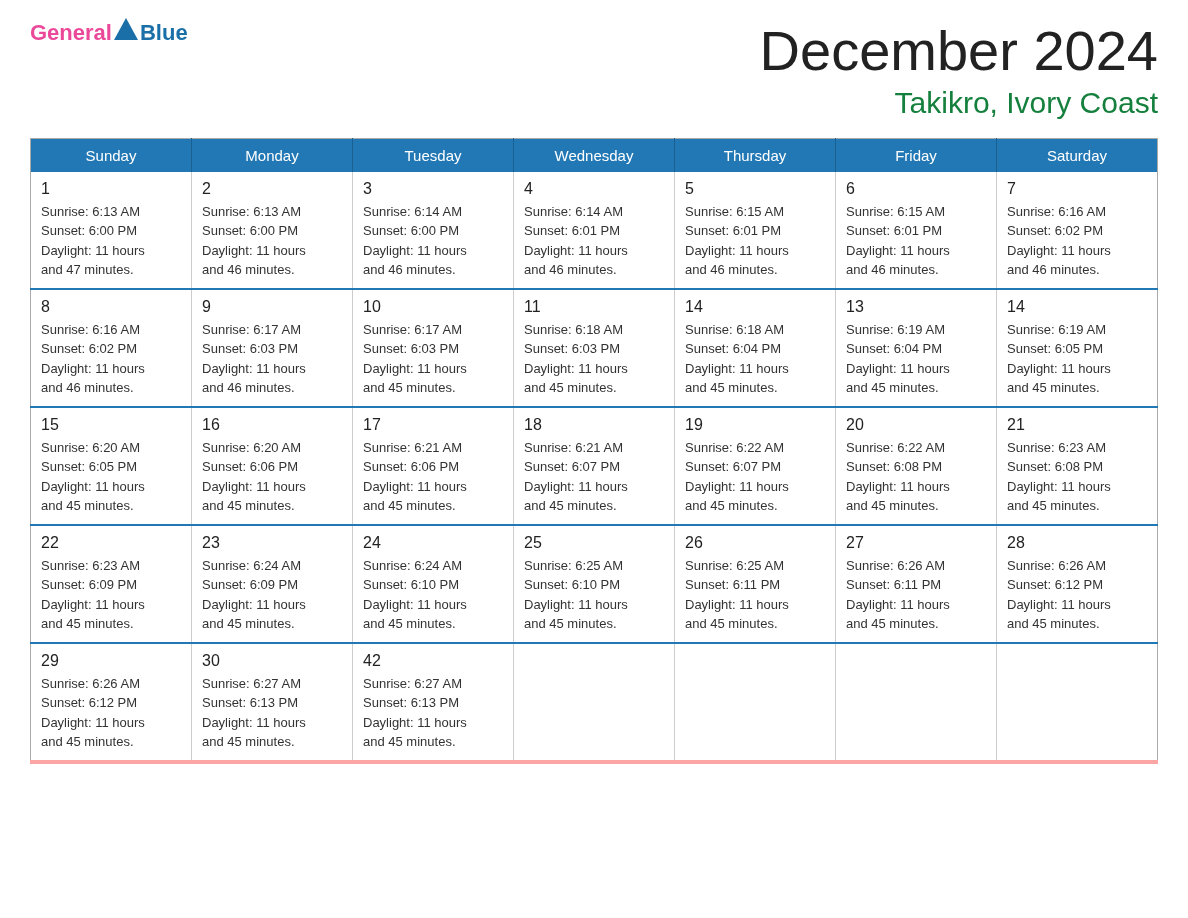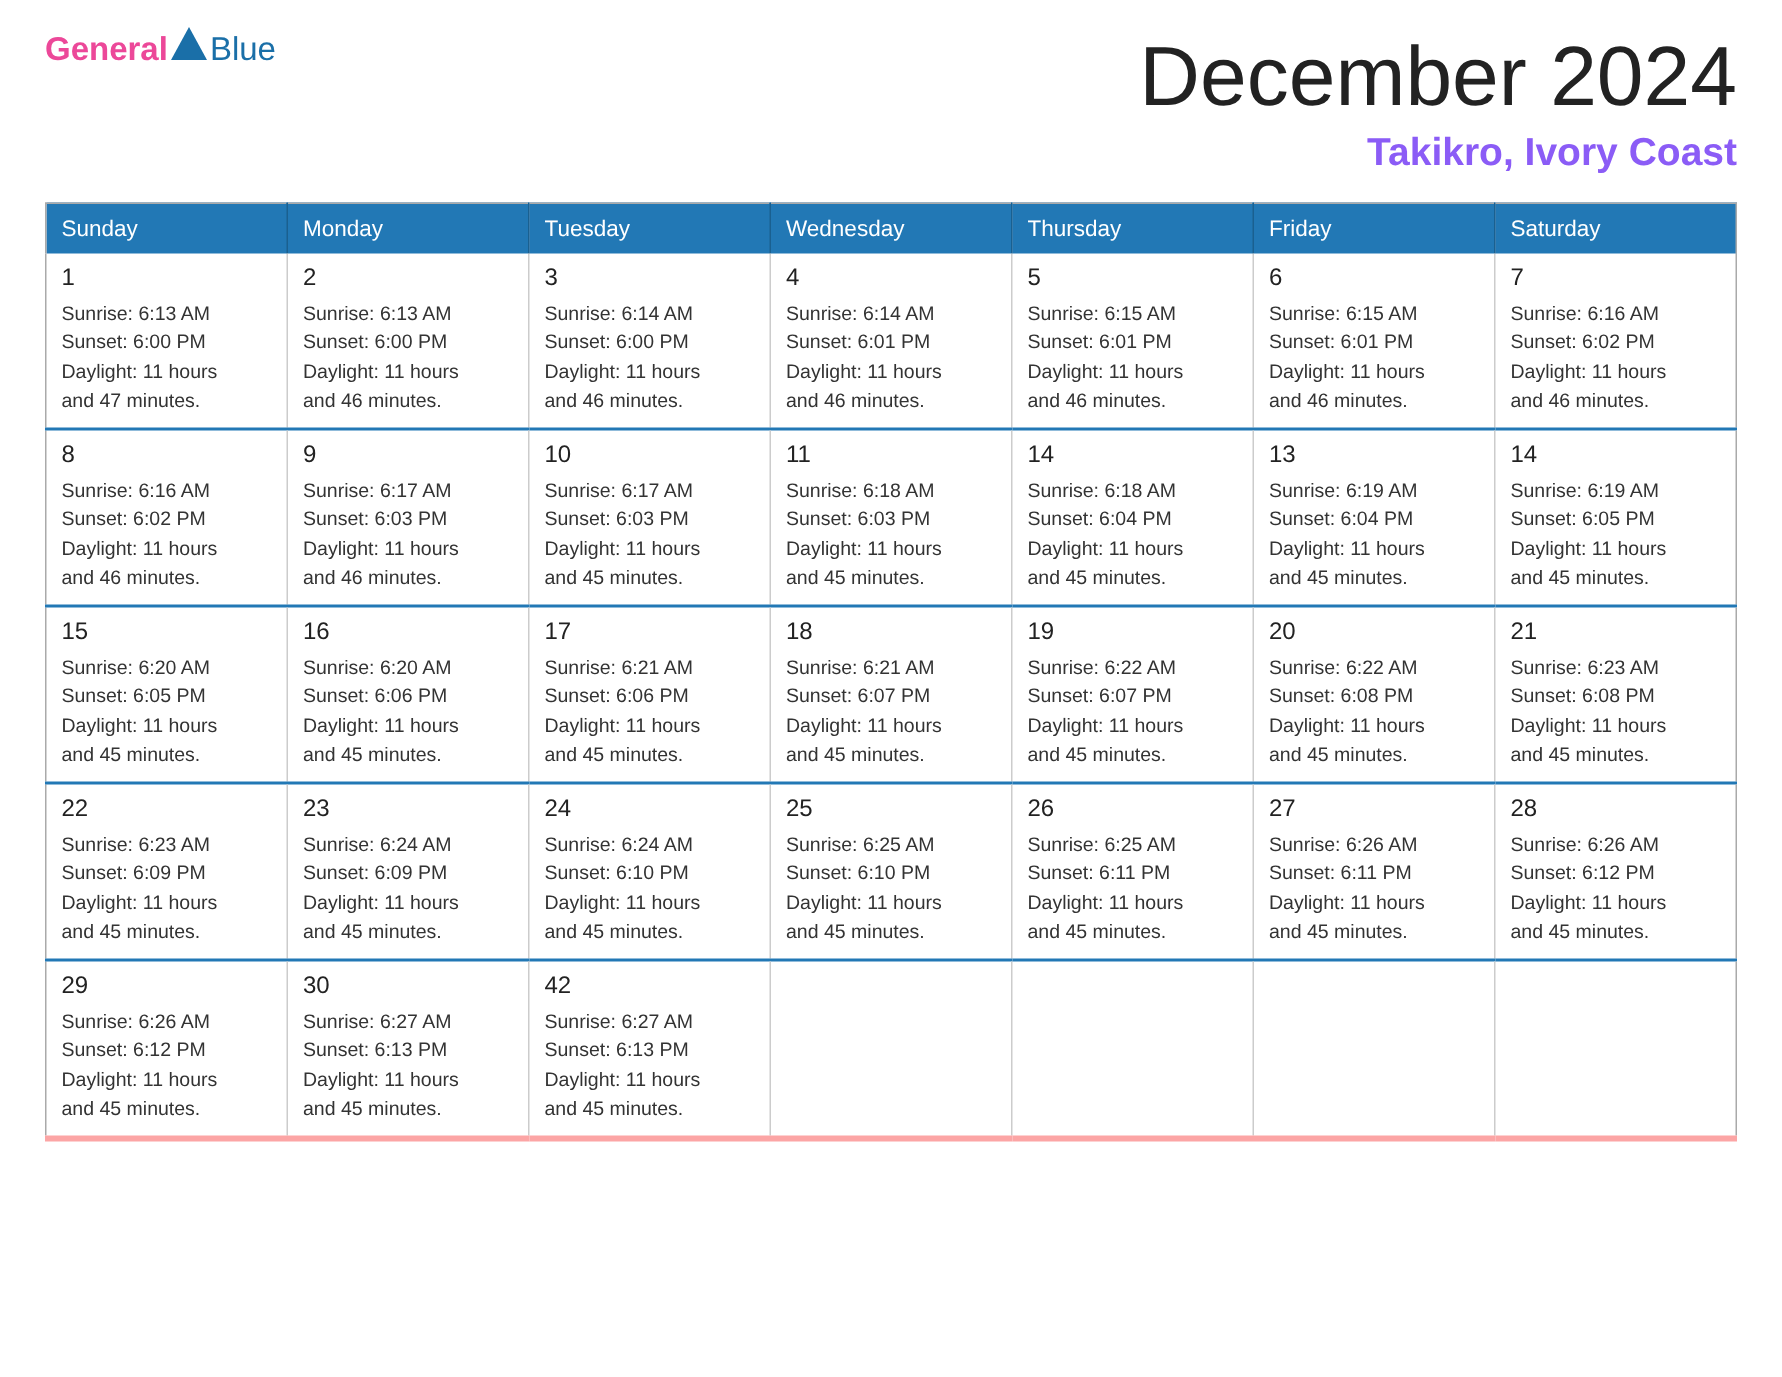--- a/index.html
+++ b/index.html
@@ -33,50 +33,50 @@
       border-right: 12px solid transparent;
       border-bottom: 22px solid #1a6fa8;
       display: inline-block;
       margin: 0 2px;
       vertical-align: middle;
       position: relative;
       top: -4px;
     }
     .logo-blue {
       font-size: 22px;
-      font-weight: normal;
+      font-weight: bold;
       color: #1a6fa8;
     }
     .title-section {
       text-align: right;
     }
     .title-section h1 {
       font-size: 56px;
       font-weight: normal;
       color: #222;
       line-height: 1.1;
     }
     .title-section h2 {
-      font-size: 26px;
-      font-weight: bold;
-      color: #8b5cf6;
+      font-size: 30px;
+      font-weight: normal;
+      color: #15803d;
       margin-top: 4px;
     }
     .calendar-table {
       width: 100%;
       border-collapse: collapse;
       border: 1px solid #aaa;
     }
     .calendar-table thead tr th {
       background-color: #2278b5;
       color: #fff;
       font-size: 15px;
       font-weight: normal;
       padding: 8px 10px;
-      text-align: left;
+      text-align: center;
       border-right: 1px solid #1a6090;
     }
     .calendar-table thead tr th:last-child {
       border-right: none;
     }
     .calendar-table tbody tr td {
       vertical-align: top;
       padding: 8px 10px;
       border-right: 1px solid #ccc;
       border-bottom: 2px solid #2278b5;

